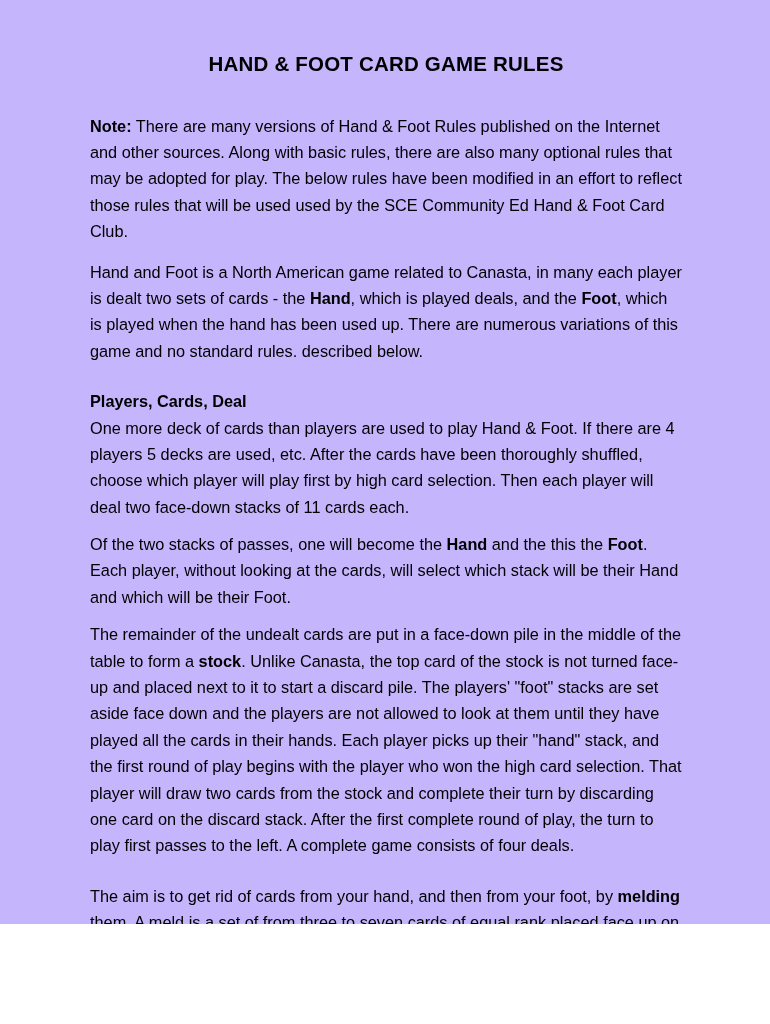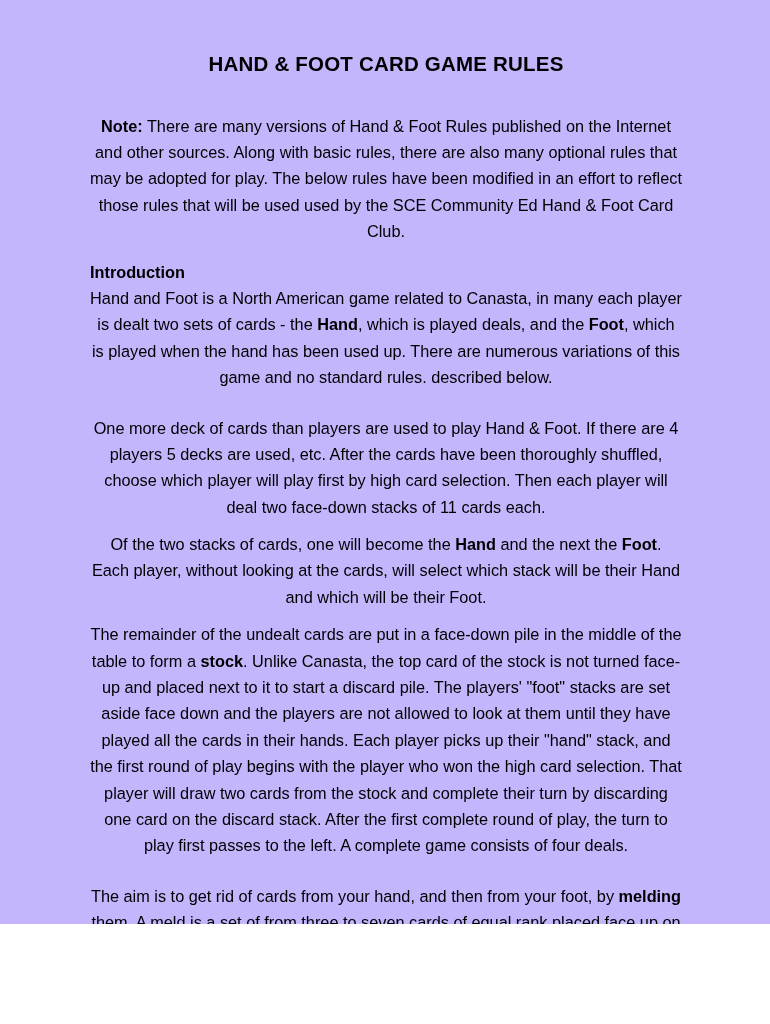--- a/index.html
+++ b/index.html
@@ -40,42 +40,42 @@
     font-size: 16.3px;
     font-weight: bold;
     line-height: 1.62;
     margin: 0;
   }
   .para {
     font-size: 16.3px;
     font-weight: normal;
     line-height: 1.62;
     margin: 0;
-    text-align: center;
+    text-align: left;
     white-space: normal;
   }
   .para b, .section-heading b {
     font-weight: bold;
   }
 </style>
 </head>
 <body>
 
 <div class="page">
   <div class="content">
     <h1 class="doc-title">HAND &amp; FOOT CARD GAME RULES</h1>
     <div id="blocks">
         <div style="height: 14px;"></div>
         <p class="para"><b>Note:</b><span> There are many versions of Hand &amp; Foot Rules published on the Internet and other sources. Along with basic rules, there are also many optional rules that may be adopted for play. The below rules have been modified in an effort to reflect those rules that will be used used by the SCE Community Ed Hand &amp; Foot Card Club.</span></p>
         <div style="height: 14px;"></div>
-        <p class="section-heading"><b>Introduction</b></p>
         <p class="para"><span>Hand and Foot is a North American game related to Canasta, in many each player is dealt two sets of cards - the </span><b>Hand</b><span>, which is played deals, and the </span><b>Foot</b><span>, which is played when the hand has been used up. There are numerous variations of this game and no standard rules. described below.</span></p>
         <div style="height: 24px;"></div>
+        <p class="section-heading"><b>Players, Cards, Deal</b></p>
         <p class="para"><span>One more deck of cards than players are used to play Hand &amp; Foot.  If there are 4 players 5 decks are used, etc.  After the cards have been thoroughly shuffled, choose which player will play first by high card selection. Then each player will deal two face-down stacks of 11 cards each.</span></p>
         <div style="height: 11px;"></div>
-        <p class="para"><span>Of the two stacks of cards, one will become the </span><b>Hand</b><span> and the next the </span><b>Foot</b><span>. Each player, without looking at the cards, will select which stack will be their Hand and which will be their Foot.</span></p>
+        <p class="para"><span>Of the two stacks of passes, one will become the </span><b>Hand</b><span> and the this the </span><b>Foot</b><span>. Each player, without looking at the cards, will select which stack will be their Hand and which will be their Foot.</span></p>
         <div style="height: 11px;"></div>
         <p class="para"><span>The remainder of the undealt cards are put in a face-down pile in the middle of the table to form a </span><b>stock</b><span>. Unlike Canasta, the top card of the stock is not turned face-up and placed next to it to start a discard pile. The players' "foot" stacks are set aside face down and the players are not allowed to look at them until they have played all the cards in their hands. Each player picks up their "hand" stack, and the first round of play begins with the player who won the high card selection. That player will draw two cards from the stock and complete their turn by discarding one card on the discard stack. After the first complete round of play, the turn to play first passes to the left. A complete game consists of four deals.</span></p>
         <div style="height: 24px;"></div>
         <p class="para"><span>The aim is to get rid of cards from your hand, and then from your foot, by </span><b>melding</b><span> them.  A meld is a set of from three to seven cards of equal rank placed face up on the table. A meld cannot have fewer than three cards. Melds belong to the individual player. After a meld of three or more cards has been started,   the player can add further cards to it until there are seven to make a book.  You can make a meld of cards of any rank from A, K, Q, ... down to 4.</span></p>
       </div>
   </div>
 </div>
 
 </body></html>

